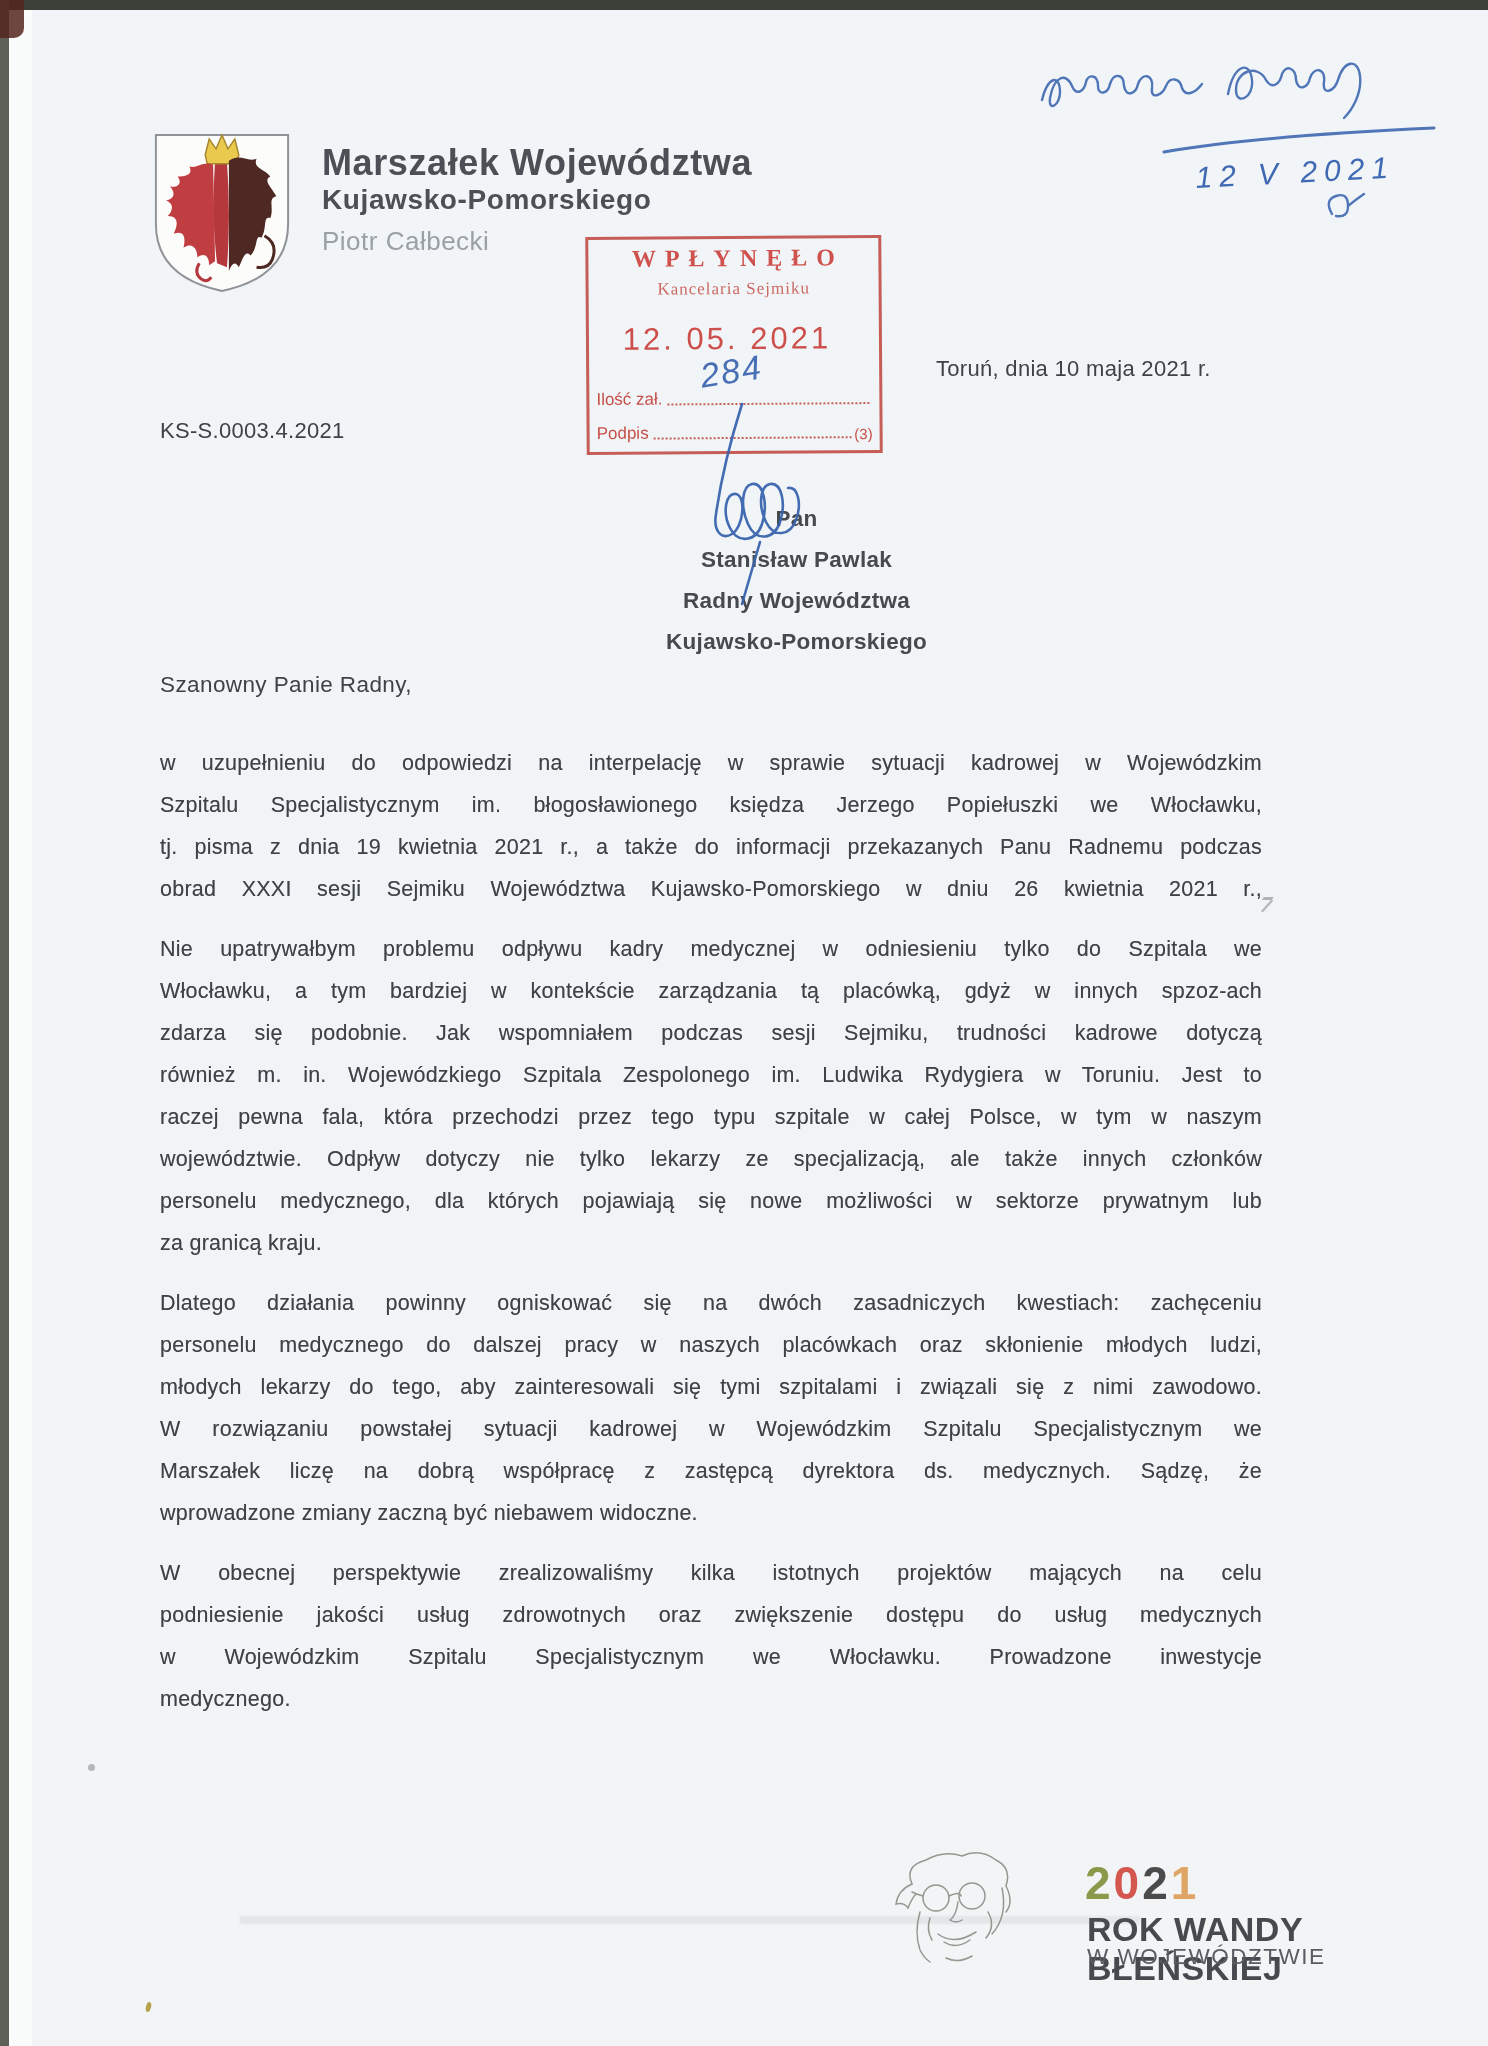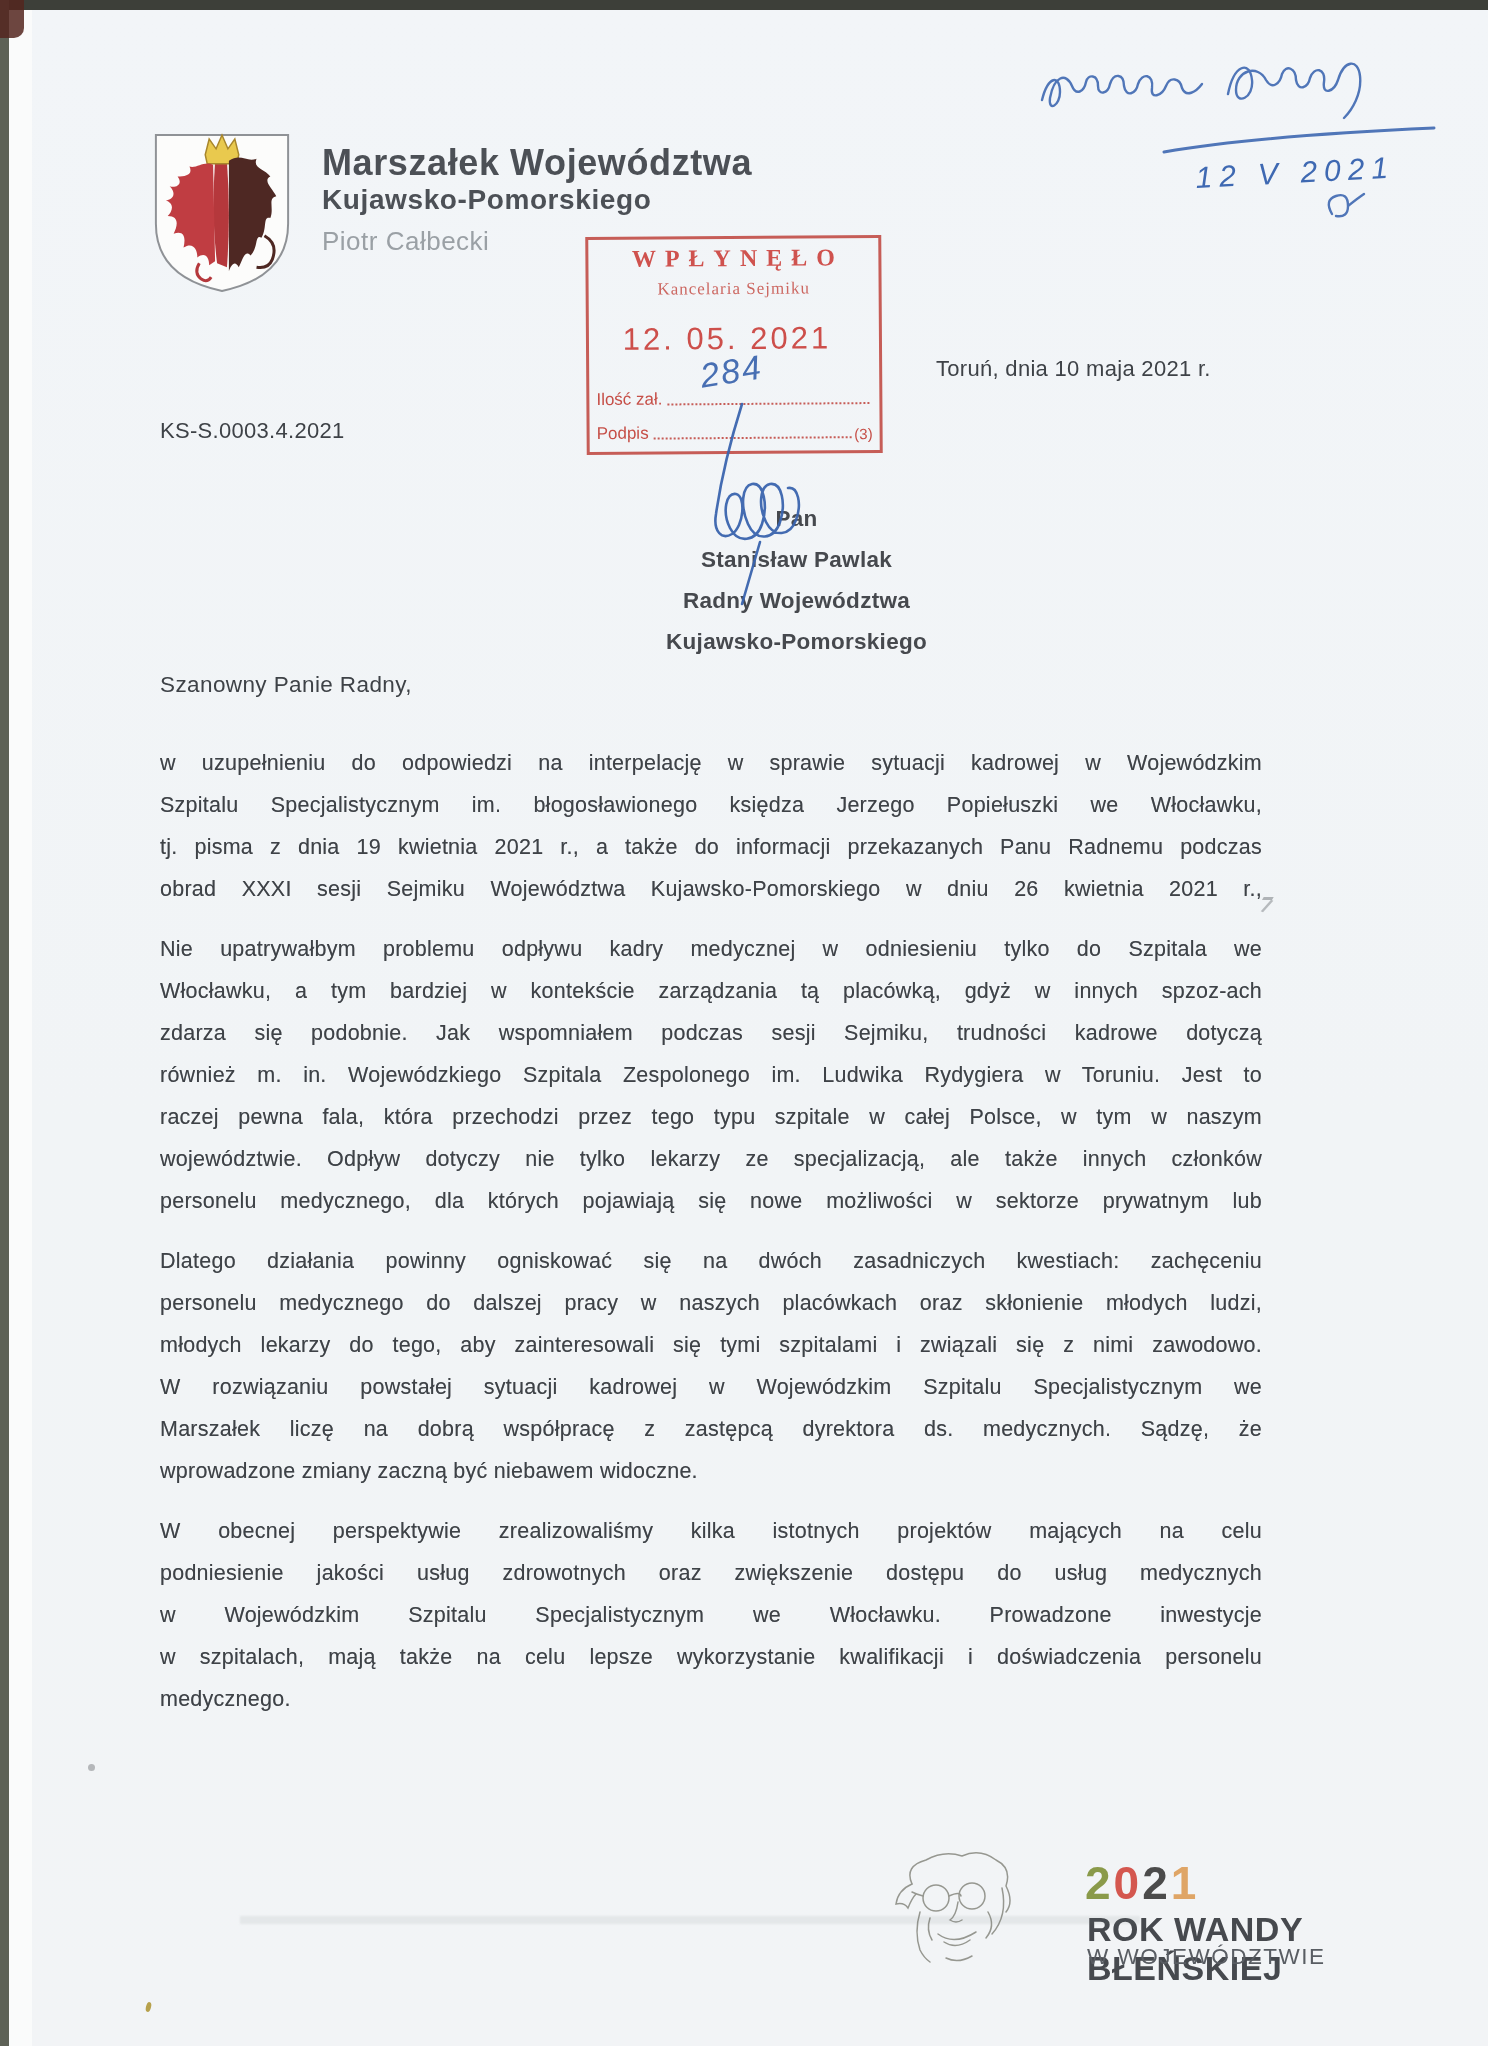--- a/index.html
+++ b/index.html
@@ -139,34 +139,34 @@
         <div class="line">obrad XXXI sesji Sejmiku Województwa Kujawsko-Pomorskiego w dniu 26 kwietnia 2021 r.,</div>
       </div>
       <div class="para">
         <div class="line">Nie upatrywałbym problemu odpływu kadry medycznej w odniesieniu tylko do Szpitala we</div>
         <div class="line">Włocławku, a tym bardziej w kontekście zarządzania tą placówką, gdyż w innych spzoz-ach</div>
         <div class="line">zdarza się podobnie. Jak wspomniałem podczas sesji Sejmiku, trudności kadrowe dotyczą</div>
         <div class="line">również m. in. Wojewódzkiego Szpitala Zespolonego im. Ludwika Rydygiera w Toruniu. Jest to</div>
         <div class="line">raczej pewna fala, która przechodzi przez tego typu szpitale w całej Polsce, w tym w naszym</div>
         <div class="line">województwie. Odpływ dotyczy nie tylko lekarzy ze specjalizacją, ale także innych członków</div>
         <div class="line">personelu medycznego, dla których pojawiają się nowe możliwości w sektorze prywatnym lub</div>
+        <div class="line last">za granicą kraju.</div>
       </div>
       <div class="para">
         <div class="line">Dlatego działania powinny ogniskować się na dwóch zasadniczych kwestiach: zachęceniu</div>
         <div class="line">personelu medycznego do dalszej pracy w naszych placówkach oraz skłonienie młodych ludzi,</div>
         <div class="line">młodych lekarzy do tego, aby zainteresowali się tymi szpitalami i związali się z nimi zawodowo.</div>
         <div class="line">W rozwiązaniu powstałej sytuacji kadrowej w Wojewódzkim Szpitalu Specjalistycznym we</div>
         <div class="line">Marszałek liczę na dobrą współpracę z zastępcą dyrektora ds. medycznych. Sądzę, że</div>
         <div class="line last">wprowadzone zmiany zaczną być niebawem widoczne.</div>
       </div>
       <div class="para">
         <div class="line">W obecnej perspektywie zrealizowaliśmy kilka istotnych projektów mających na celu</div>
         <div class="line">podniesienie jakości usług zdrowotnych oraz zwiększenie dostępu do usług medycznych</div>
         <div class="line">w Wojewódzkim Szpitalu Specjalistycznym we Włocławku. Prowadzone inwestycje</div>
-        <div class="line">w szpitalach, mają także na celu lepsze wykorzystanie kwalifikacji i doświadczenia personelu</div>
         <div class="line last">medycznego.</div>
       </div>
     </div>
 
   <svg class="sketch-svg" width="150" height="128" viewBox="0 0 150 128">
     <g fill="none" stroke="#8d8e86" stroke-width="1.5" stroke-linecap="round" opacity=".9">
       <path d="M28,38 Q20,20 42,14 Q60,4 78,10 Q96,2 112,14 Q128,22 122,40 Q130,56 122,66"></path>
       <path d="M28,38 Q14,44 12,58 Q20,56 24,62 Q28,52 32,48"></path>
       <path d="M118,42 Q124,70 108,88"></path>
       <circle cx="52" cy="52" r="13"></circle>

